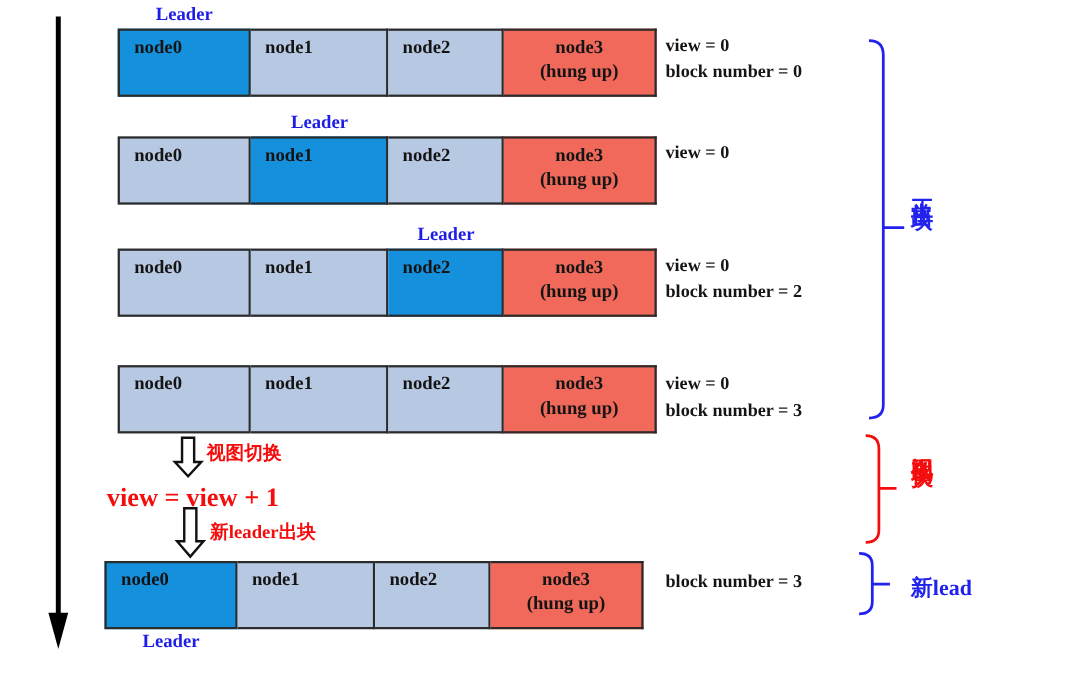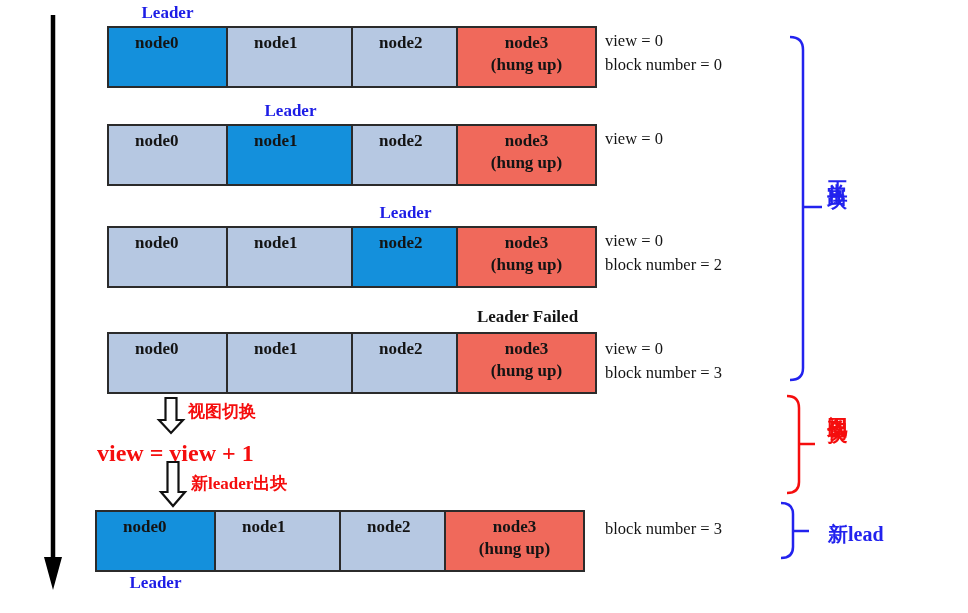--- a/index.html
+++ b/index.html
@@ -16,34 +16,34 @@
   .row{position:absolute;left:107px;width:490px;height:62px;display:flex;box-sizing:border-box;}
   .row.r1{top:26px}.row.r2{top:124px}.row.r3{top:226px}.row.r4{top:332px}
   .row.r5{top:510px;left:95px}
   .cell{box-sizing:border-box;border:2px solid var(--node-border);height:62px;
         font-weight:bold;font-size:17px;color:var(--ink);}
   .cell + .cell{border-left:none;}
   .c0{width:121px}.c1{width:125px}.c2{width:105px}.c3{width:139px}
   .cell.normal{background:var(--normal-node);}
   .cell.leader{background:var(--leader-node);}
   .cell.failed{background:var(--failed-node);text-align:center;}
-  .cell .nm{display:block;padding:5px 0 0 26px;}
+  .cell .nm{display:block;padding:5px 0 0 13px;}
   .cell.failed .nm{padding:5px 0 0 0;}
   .cell .sub{display:block;padding-top:2px;text-align:center;}
 
   
   .leader-cap{position:absolute;font-weight:bold;font-size:17px;color:var(--leader-text);text-align:center;}
   .cap1{left:107px;width:121px;top:3px;}
   .cap2{left:228px;width:125px;top:101px;}
   .cap3{left:353px;width:105px;top:203px;}
   .cap4{left:450px;width:155px;top:307px;color:var(--ink);}
   .cap5{left:95px;width:121px;top:573px;}
 
   
-  .state{position:absolute;left:605px;font-weight:normal;font-size:16.5px;color:var(--ink);line-height:24px;white-space:nowrap;}
+  .state{position:absolute;left:605px;font-weight:bold;font-size:16.5px;color:var(--ink);line-height:24px;white-space:nowrap;}
   .s1{top:29px}.s2{top:127px}.s3{top:229px}.s4{top:337px}.s5{top:517px}
 
   
   .red-note{position:absolute;color:var(--annotation-red);font-weight:bold;white-space:nowrap;}
   .n1{left:188px;top:400px;font-size:17px;}
   .n2{left:97px;top:440px;font-size:24px;}
   .n3{left:191px;top:472px;font-size:17px;}
 
   
   .v-label{position:absolute;writing-mode:vertical-rl;text-orientation:upright;
@@ -144,21 +144,20 @@
     <div class="cell c3 failed">
         <span class="nm">node3</span>
         <span class="sub">(hung up)</span>
       </div>
   </div>
   <div class="state s3">
     <div>view = 0</div>
     <div>block number = 2</div>
   </div>
 
-  <div class="leader-cap cap4">Leader Failed</div>
   <div class="row r4">
     <div class="cell c0 normal">
         <span class="nm">node0</span>
       </div>
     <div class="cell c1 normal">
         <span class="nm">node1</span>
       </div>
     <div class="cell c2 normal">
         <span class="nm">node2</span>
       </div>

